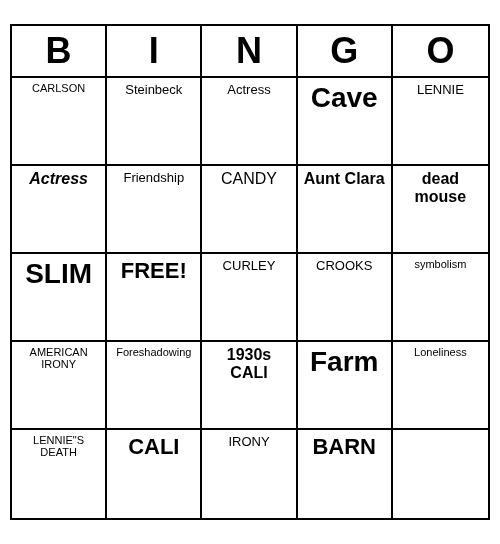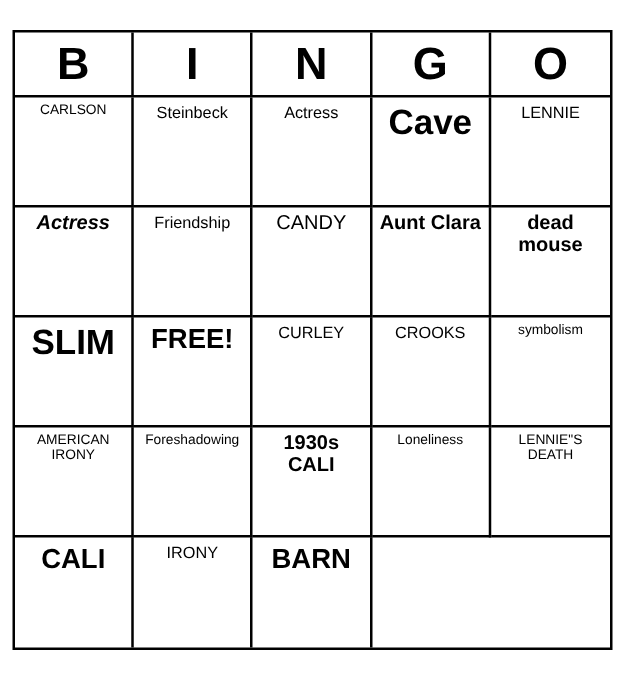--- a/index.html
+++ b/index.html
@@ -127,20 +127,23 @@
       <div class="grid-cell">
         <span style="font-size: 11px;">AMERICAN IRONY</span>
       </div>
       <div class="grid-cell">
         <span style="font-size: 11px;">Foreshadowing</span>
       </div>
       <div class="grid-cell">
         <span style="font-size: 16px; font-weight: bold;">1930s CALI</span>
       </div>
       <div class="grid-cell">
+        <span style="font-size: 28px; font-weight: bold;">Farm</span>
+      </div>
+      <div class="grid-cell">
         <span style="font-size: 11px;">Loneliness</span>
       </div>
       <div class="grid-cell">
         <span style="font-size: 11px;">LENNIE"S DEATH</span>
       </div>
       <div class="grid-cell">
         <span style="font-size: 22px; font-weight: bold;">CALI</span>
       </div>
       <div class="grid-cell">
         <span style="font-size: 13px;">IRONY</span>

